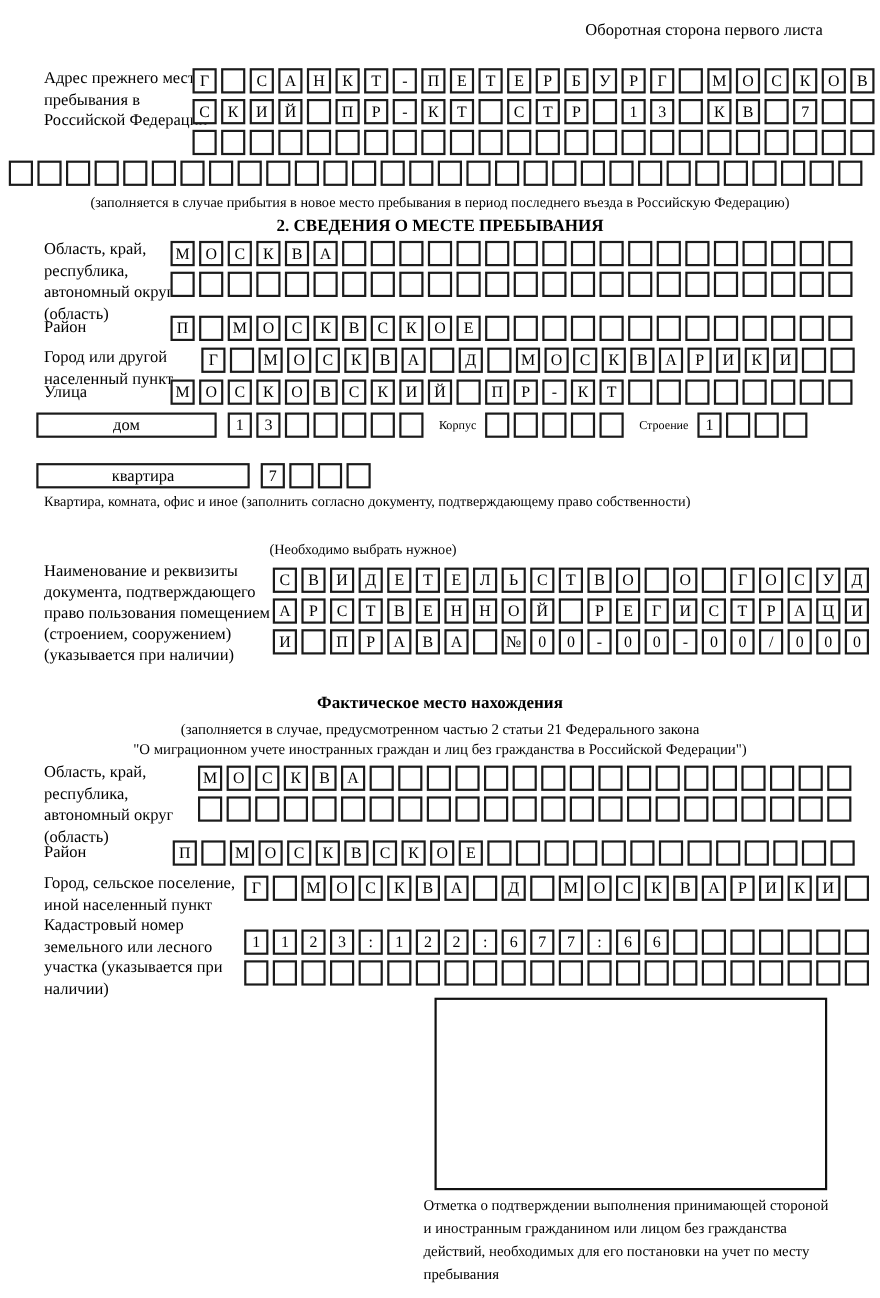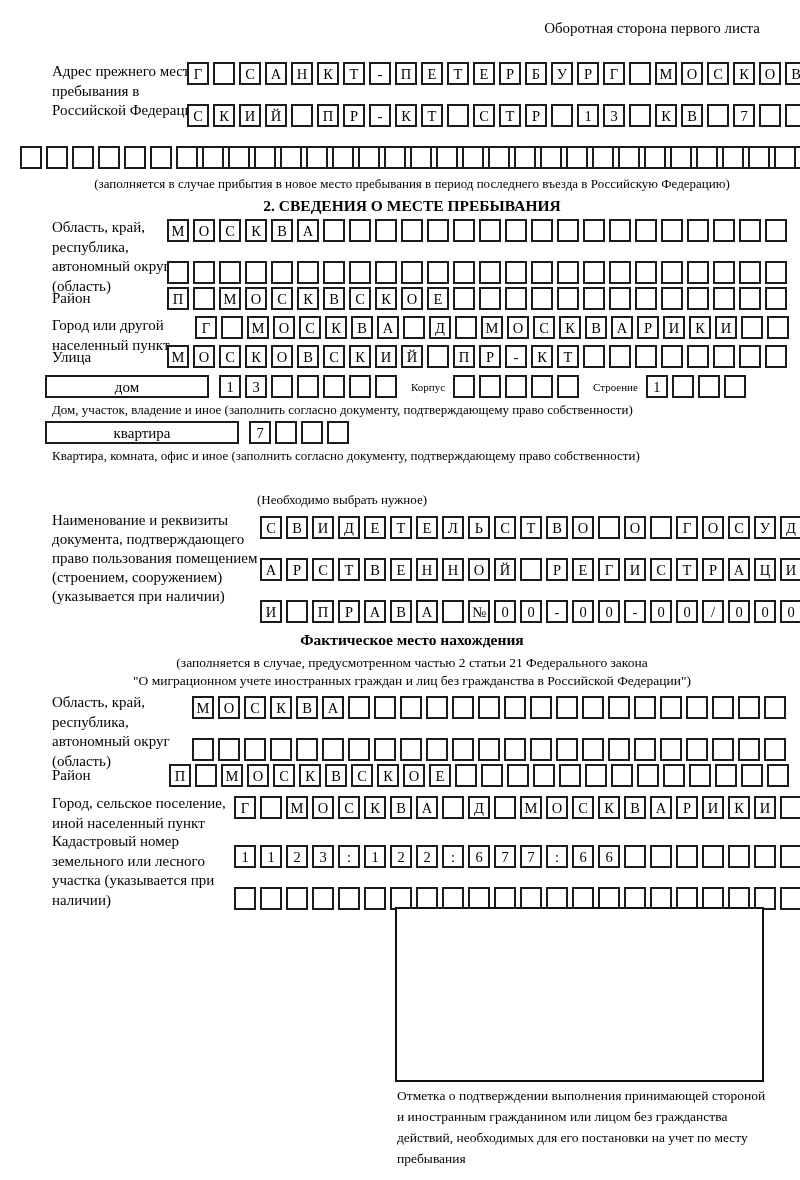--- a/index.html
+++ b/index.html
@@ -1,29 +1,29 @@
 <!DOCTYPE html>
 <html><head>
 <meta charset="utf-8">
 <style>
   html,body{margin:0;padding:0;background:#fff;}
   .page{position:relative;width:800px;height:1180px;background:#fff;color:#000;
         font-family:"Liberation Serif",serif;overflow:hidden;}
-  .abs{position:absolute;padding-left:12px;}
+  .abs{position:absolute;}
   .label{font-size:15px;line-height:1.3;}
   .inline-label{font-size:11px;line-height:1.3;margin-top:2px;}
   .heading{font-weight:bold;font-size:15.5px;}
   .note{font-size:13px;line-height:1.3;}
   .center{left:0;width:800px;text-align:center;font-family:Liberation Serif, serif;}
 
   .cell{display:inline-block;box-sizing:content-box;width:18px;height:19px;
         border:2px solid #1b1b1b;margin-right:4px;text-align:center;
         line-height:20px;font-size:14.5px;vertical-align:top;background:#fff;}
   .cellrow{white-space:nowrap;height:23px;}
-  .rows .cellrow{margin-bottom:19px;}
+  .rows .cellrow{margin-bottom:5px;}
   .fieldline{display:flex;align-items:center;}
   .widebox{display:inline-block;box-sizing:content-box;border:2px solid #1b1b1b;
            height:19px;line-height:20px;text-align:center;font-size:15px;background:#fff;}
   .checkbox{width:19px;height:20px;line-height:21px;font-size:15px;}
 
   .corner-note{top:20px;left:0;width:748px;text-align:right;font-size:15px;}
   .prev-label{top:62px;left:40px;width:150px;}
   .prev-rows{top:62px;left:175px;}
   .prev-row4{top:146px;left:8px;}
   .prev-note{top:176px;}
@@ -95,21 +95,20 @@
   <div class="abs cellrow street1-row"><span class="cell">М</span><span class="cell">О</span><span class="cell">С</span><span class="cell">К</span><span class="cell">О</span><span class="cell">В</span><span class="cell">С</span><span class="cell">К</span><span class="cell">И</span><span class="cell">Й</span><span class="cell"></span><span class="cell">П</span><span class="cell">Р</span><span class="cell">-</span><span class="cell">К</span><span class="cell">Т</span><span class="cell"></span><span class="cell"></span><span class="cell"></span><span class="cell"></span><span class="cell"></span><span class="cell"></span><span class="cell"></span><span class="cell"></span></div>
 
   <div class="abs fieldline house-row">
     <span class="widebox house-widebox">дом</span>
     <span class="cellrow"><span class="cell">1</span><span class="cell">3</span><span class="cell"></span><span class="cell"></span><span class="cell"></span><span class="cell"></span><span class="cell"></span></span>
     <span class="inline-label mid-label">Корпус</span>
     <span class="cellrow"><span class="cell"></span><span class="cell"></span><span class="cell"></span><span class="cell"></span><span class="cell"></span></span>
     <span class="inline-label mid-label">Строение</span>
     <span class="cellrow"><span class="cell">1</span><span class="cell"></span><span class="cell"></span><span class="cell"></span></span>
   </div>
-  <div class="abs note house-note">Дом, участок, владение и иное (заполнить согласно документу, подтверждающему право собственности)</div>
 
   <div class="abs fieldline apt-row">
     <span class="widebox apt-widebox">квартира</span>
     <span class="cellrow"><span class="cell">7</span><span class="cell"></span><span class="cell"></span><span class="cell"></span></span>
   </div>
   <div class="abs note apt-note">Квартира, комната, офис и иное (заполнить согласно документу, подтверждающему право собственности)</div>
 
   <div class="abs note place-note">(Необходимо выбрать нужное)</div>
 
   <div class="abs label doc-label">Наименование и реквизиты документа, подтверждающего право пользования помещением (строением, сооружением) (указывается при наличии)</div>

